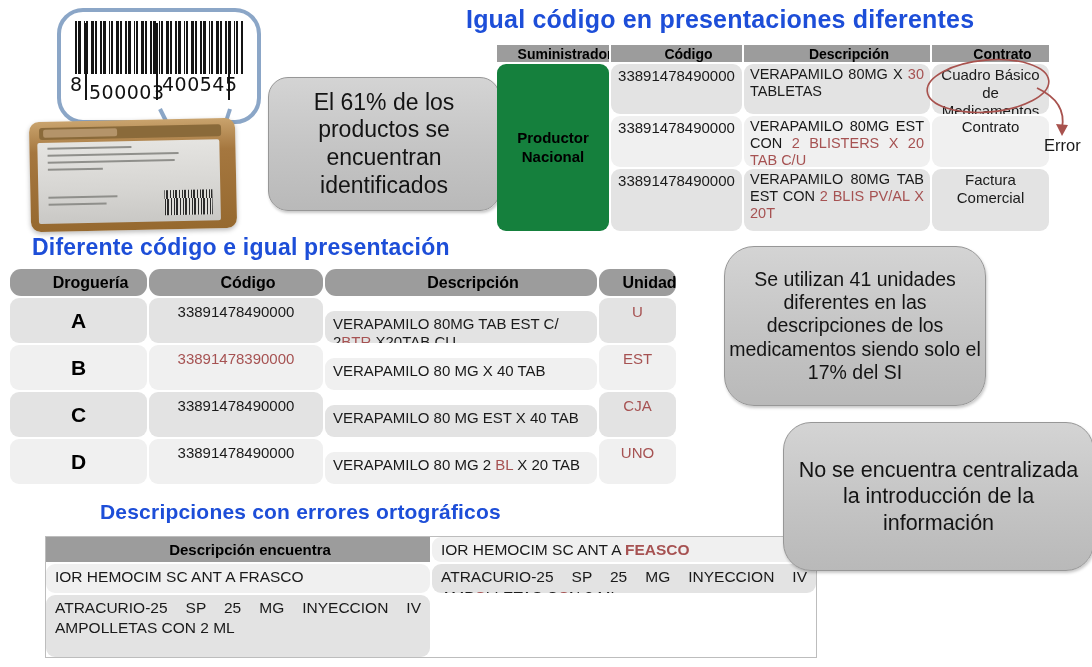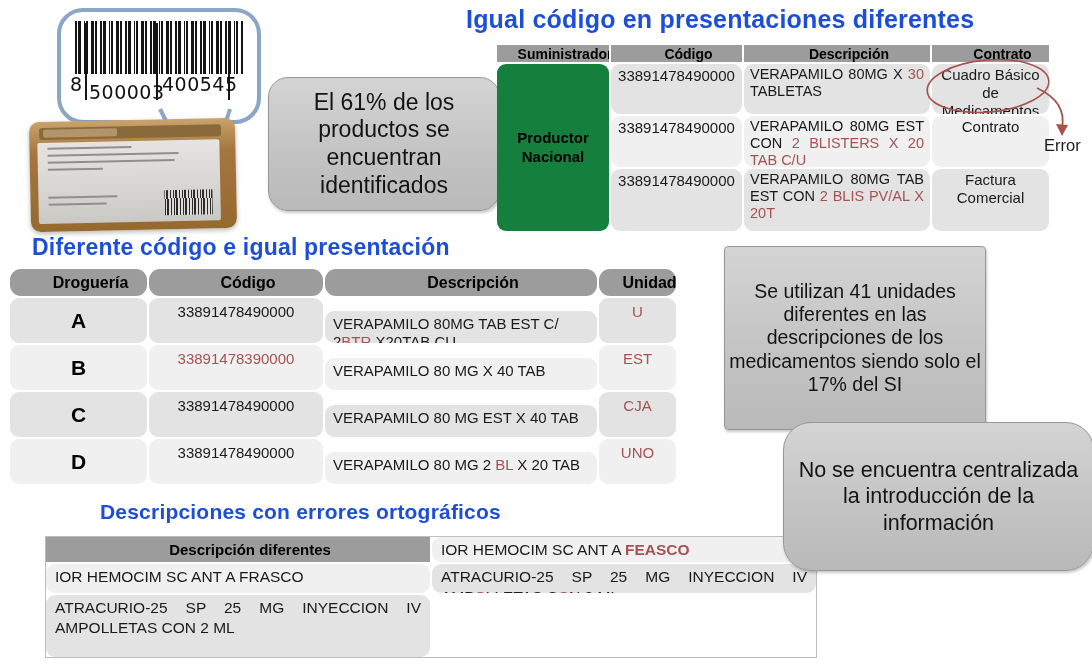--- a/index.html
+++ b/index.html
@@ -10,21 +10,21 @@
   .title{position:absolute;font-weight:700;color:#1d4ed8;white-space:nowrap;letter-spacing:.2px;}
   #title-top{left:466px;top:5px;font-size:25px;}
   #title-mid{left:32px;top:234px;font-size:23px;}
   #title-bottom{left:100px;top:500px;font-size:21px;}
 
   
   .callout{position:absolute;background:linear-gradient(180deg,#d4d4d4 0%,#c4c4c4 55%,#b9b9b9 100%);
            border:1px solid #979797;display:flex;align-items:center;justify-content:center;
            text-align:center;color:#141414;box-shadow:1px 2px 3px rgba(0,0,0,.22);}
   #callout-identified{left:268px;top:77px;width:222px;height:132px;border-radius:20px;font-size:23px;line-height:1.2;padding:0 4px;}
-  #callout-units{left:724px;top:246px;width:252px;height:158px;border-radius:4px;font-size:19.5px;line-height:1.2;padding:12px 4px;}
+  #callout-units{left:724px;top:246px;width:252px;height:158px;border-radius:30px;font-size:19.5px;line-height:1.2;padding:0 4px;}
   #callout-centralized{left:783px;top:422px;width:297px;height:147px;border-radius:28px;font-size:21.5px;line-height:1.22;padding:0 6px;}
 
   
   .tbl{position:absolute;display:grid;gap:2px;}
   .th{background:#9c9c9c;color:#000000;font-weight:700;display:flex;align-items:center;justify-content:center;overflow:hidden;padding-left:24px;}
   .td{overflow:hidden;color:#1a1a1a;border-radius:9px;}
   .r0{background:#e3e3e3;}
   .r1{background:#f0f0f0;}
   .red{color:#a65252;}
   .red.b{font-weight:700;}
@@ -185,21 +185,21 @@
     <div class="td unit r1">UNO</div>
   </div>
 
   <div class="callout" id="callout-units">
     <span>Se utilizan 41 unidades diferentes en las descripciones de los medicamentos siendo solo el 17% del SI</span>
   </div>
 
   <div class="title" id="title-bottom">Descripciones con errores ortográficos</div>
 
   <div class="tbl" id="tbl-bottom">
-    <div class="th">Descripción diferentes</div>
+    <div class="th">Descripción encuentra</div>
 
     <div class="td r1"><span>IOR HEMOCIM SC ANT A </span><span class="red b">FEASCO</span></div>
     <div class="td r1"><span>IOR HEMOCIM SC ANT A FRASCO</span></div>
 
     <div class="td r0"><span>ATRACURIO-25 SP 25 MG INYECCION IV AMP</span><span class="red b">C</span><span>LLETAS C</span><span class="red b">C</span><span>N 2 ML</span></div>
     <div class="td r0"><span>ATRACURIO-25 SP 25 MG INYECCION IV AMPOLLETAS CON 2 ML</span></div>
   </div>
 
   <div class="callout" id="callout-centralized">
     <span>No se encuentra centralizada la introducción de la información</span>

